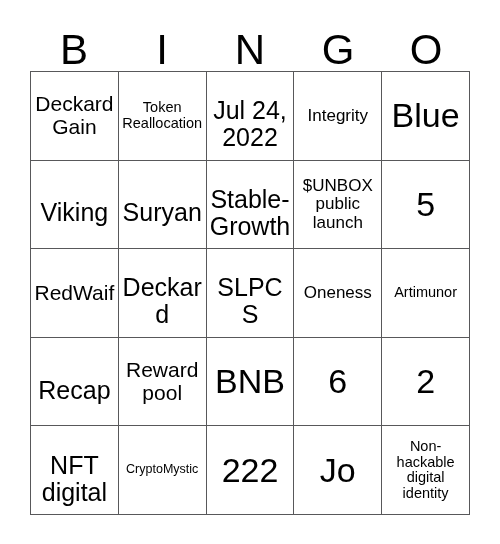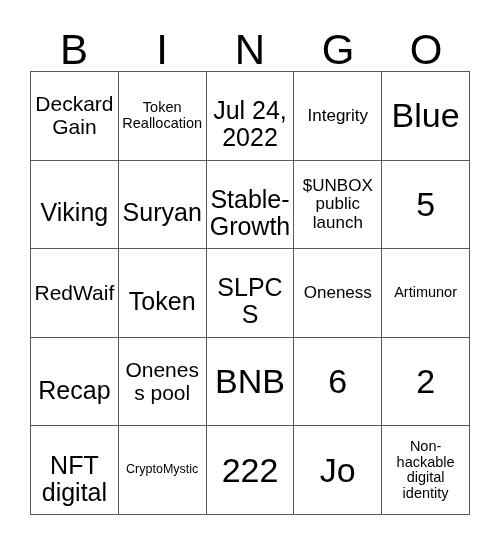--- a/index.html
+++ b/index.html
@@ -128,36 +128,36 @@
       <div class="cell fs-s">
         <span class="cell-text">$UNBOX public launch</span>
       </div>
       <div class="cell fs-xxl">
         <span class="cell-text">5</span>
       </div>
       <div class="cell fs-m">
         <span class="cell-text">RedWaif</span>
       </div>
       <div class="cell fs-l">
-        <span class="cell-text">Token</span>
+        <span class="cell-text">Deckard</span>
       </div>
       <div class="cell fs-l">
         <span class="cell-text">SLPCS</span>
       </div>
       <div class="cell fs-s">
         <span class="cell-text">Oneness</span>
       </div>
       <div class="cell fs-xs">
         <span class="cell-text">Artimunor</span>
       </div>
       <div class="cell fs-l">
         <span class="cell-text">Recap</span>
       </div>
       <div class="cell fs-m">
-        <span class="cell-text">Oneness pool</span>
+        <span class="cell-text">Reward pool</span>
       </div>
       <div class="cell fs-xxl">
         <span class="cell-text">BNB</span>
       </div>
       <div class="cell fs-xxl">
         <span class="cell-text">6</span>
       </div>
       <div class="cell fs-xxl">
         <span class="cell-text">2</span>
       </div>

